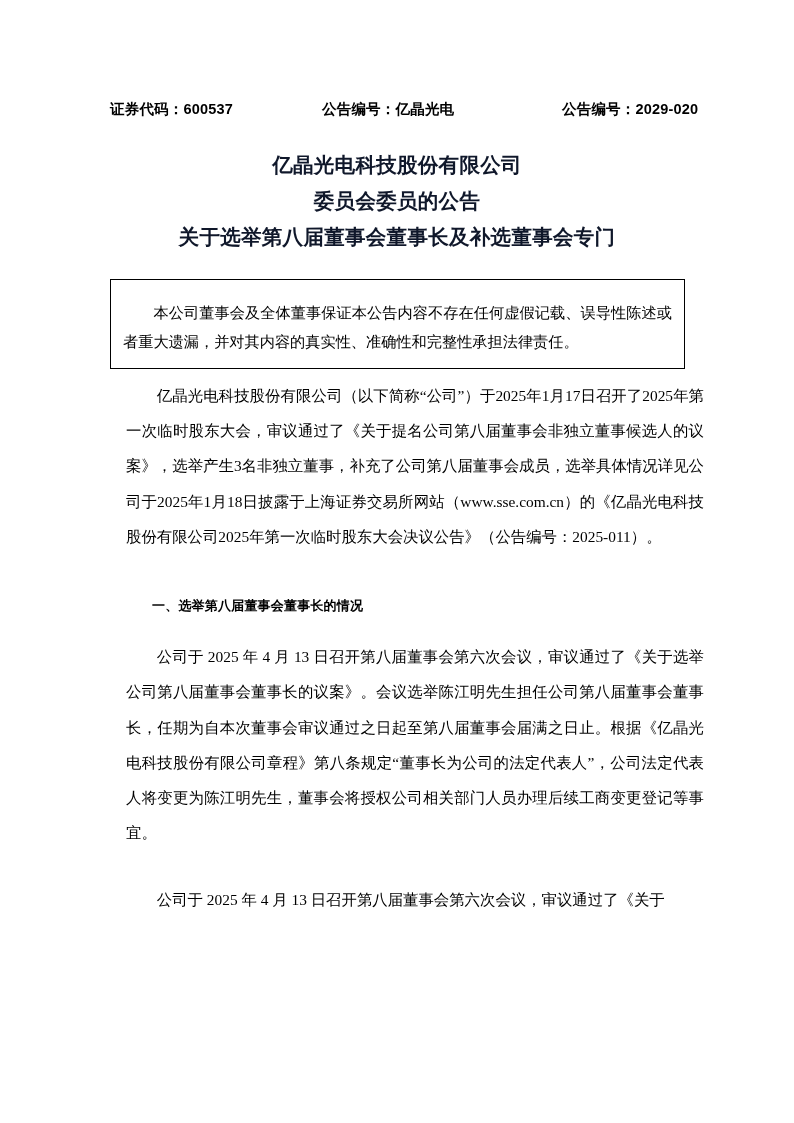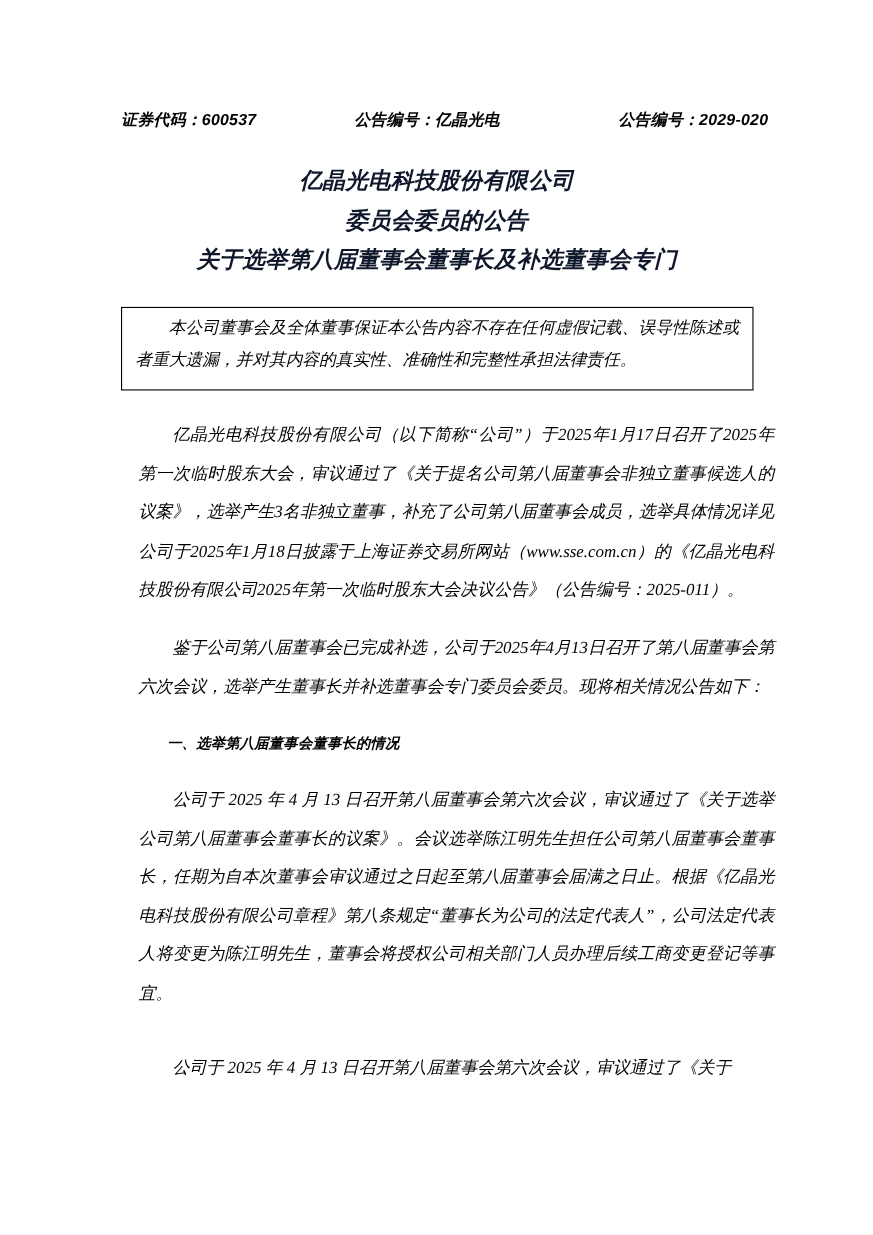--- a/index.html
+++ b/index.html
@@ -15,21 +15,20 @@
     position: relative;
     overflow: hidden;
   }
   .page {
     position: absolute;
     left: 0; top: 0;
     width: 722px;
     height: 1123px;
     padding: 0;
     box-sizing: border-box;
-    font-style: italic;
   }
 
   
   .doc-header {
     position: absolute;
     left: 110px;
     top: 100px;
     width: 576px;
     display: flex;
     align-items: baseline;
@@ -60,21 +59,21 @@
   .doc-title .tline { display: block; white-space: nowrap; }
 
   
   .disclaimer {
     position: absolute;
     left: 110px;
     top: 279px;
     width: 575px;
     box-sizing: border-box;
     border: 1px solid #000000;
-    padding: 4px 12px 12px 12px;
+    padding: 18px 12px 12px 12px;
     font-size: 15.2px;
     line-height: 29px;
     text-align: justify;
     text-justify: inter-ideograph;
     text-indent: 2em;
   }
 
   
   .body-area {
     position: absolute;
@@ -120,21 +119,20 @@
     <span class="tline">关于选举第八届董事会董事长及补选董事会专门</span>
   </div>
 
   <div class="disclaimer">
     <span>本公司董事会及全体董事保证本公告内容不存在任何虚假记载、误导性陈述或者重大遗漏，并对其内容的真实性、准确性和完整性承担法律责任。</span>
   </div>
 
   <div class="body-area">
     <p class="para">亿晶光电科技股份有限公司（以下简称“公司”）于2025年1月17日召开了2025年第一次临时股东大会，审议通过了《关于提名公司第八届董事会非独立董事候选人的议案》，选举产生3名非独立董事，补充了公司第八届董事会成员，选举具体情况详见公司于2025年1月18日披露于上海证券交易所网站（www.sse.com.cn）的《亿晶光电科技股份有限公司2025年第一次临时股东大会决议公告》（公告编号：2025-011）。</p>
     <div class="gap-para"></div>
-    <p class="para">鉴于公司第八届董事会已完成补选，公司于2025年4月13日召开了第八届董事会第六次会议，选举产生董事长并补选董事会专门委员会委员。现将相关情况公告如下：</p>
     <div class="gap-head"></div>
     <h2 class="sec-head">一、选举第八届董事会董事长的情况</h2>
     <div class="gap-head"></div>
     <p class="para">公司于 2025 年 4 月 13 日召开第八届董事会第六次会议，审议通过了《关于选举公司第八届董事会董事长的议案》。会议选举陈江明先生担任公司第八届董事会董事长，任期为自本次董事会审议通过之日起至第八届董事会届满之日止。根据《亿晶光电科技股份有限公司章程》第八条规定“董事长为公司的法定代表人”，公司法定代表人将变更为陈江明先生，董事会将授权公司相关部门人员办理后续工商变更登记等事宜。</p>
     <div class="gap-head"></div>
     <div class="gap-head"></div>
     <p class="para">公司于 2025 年 4 月 13 日召开第八届董事会第六次会议，审议通过了《关于</p>
   </div>
 
 </div>

